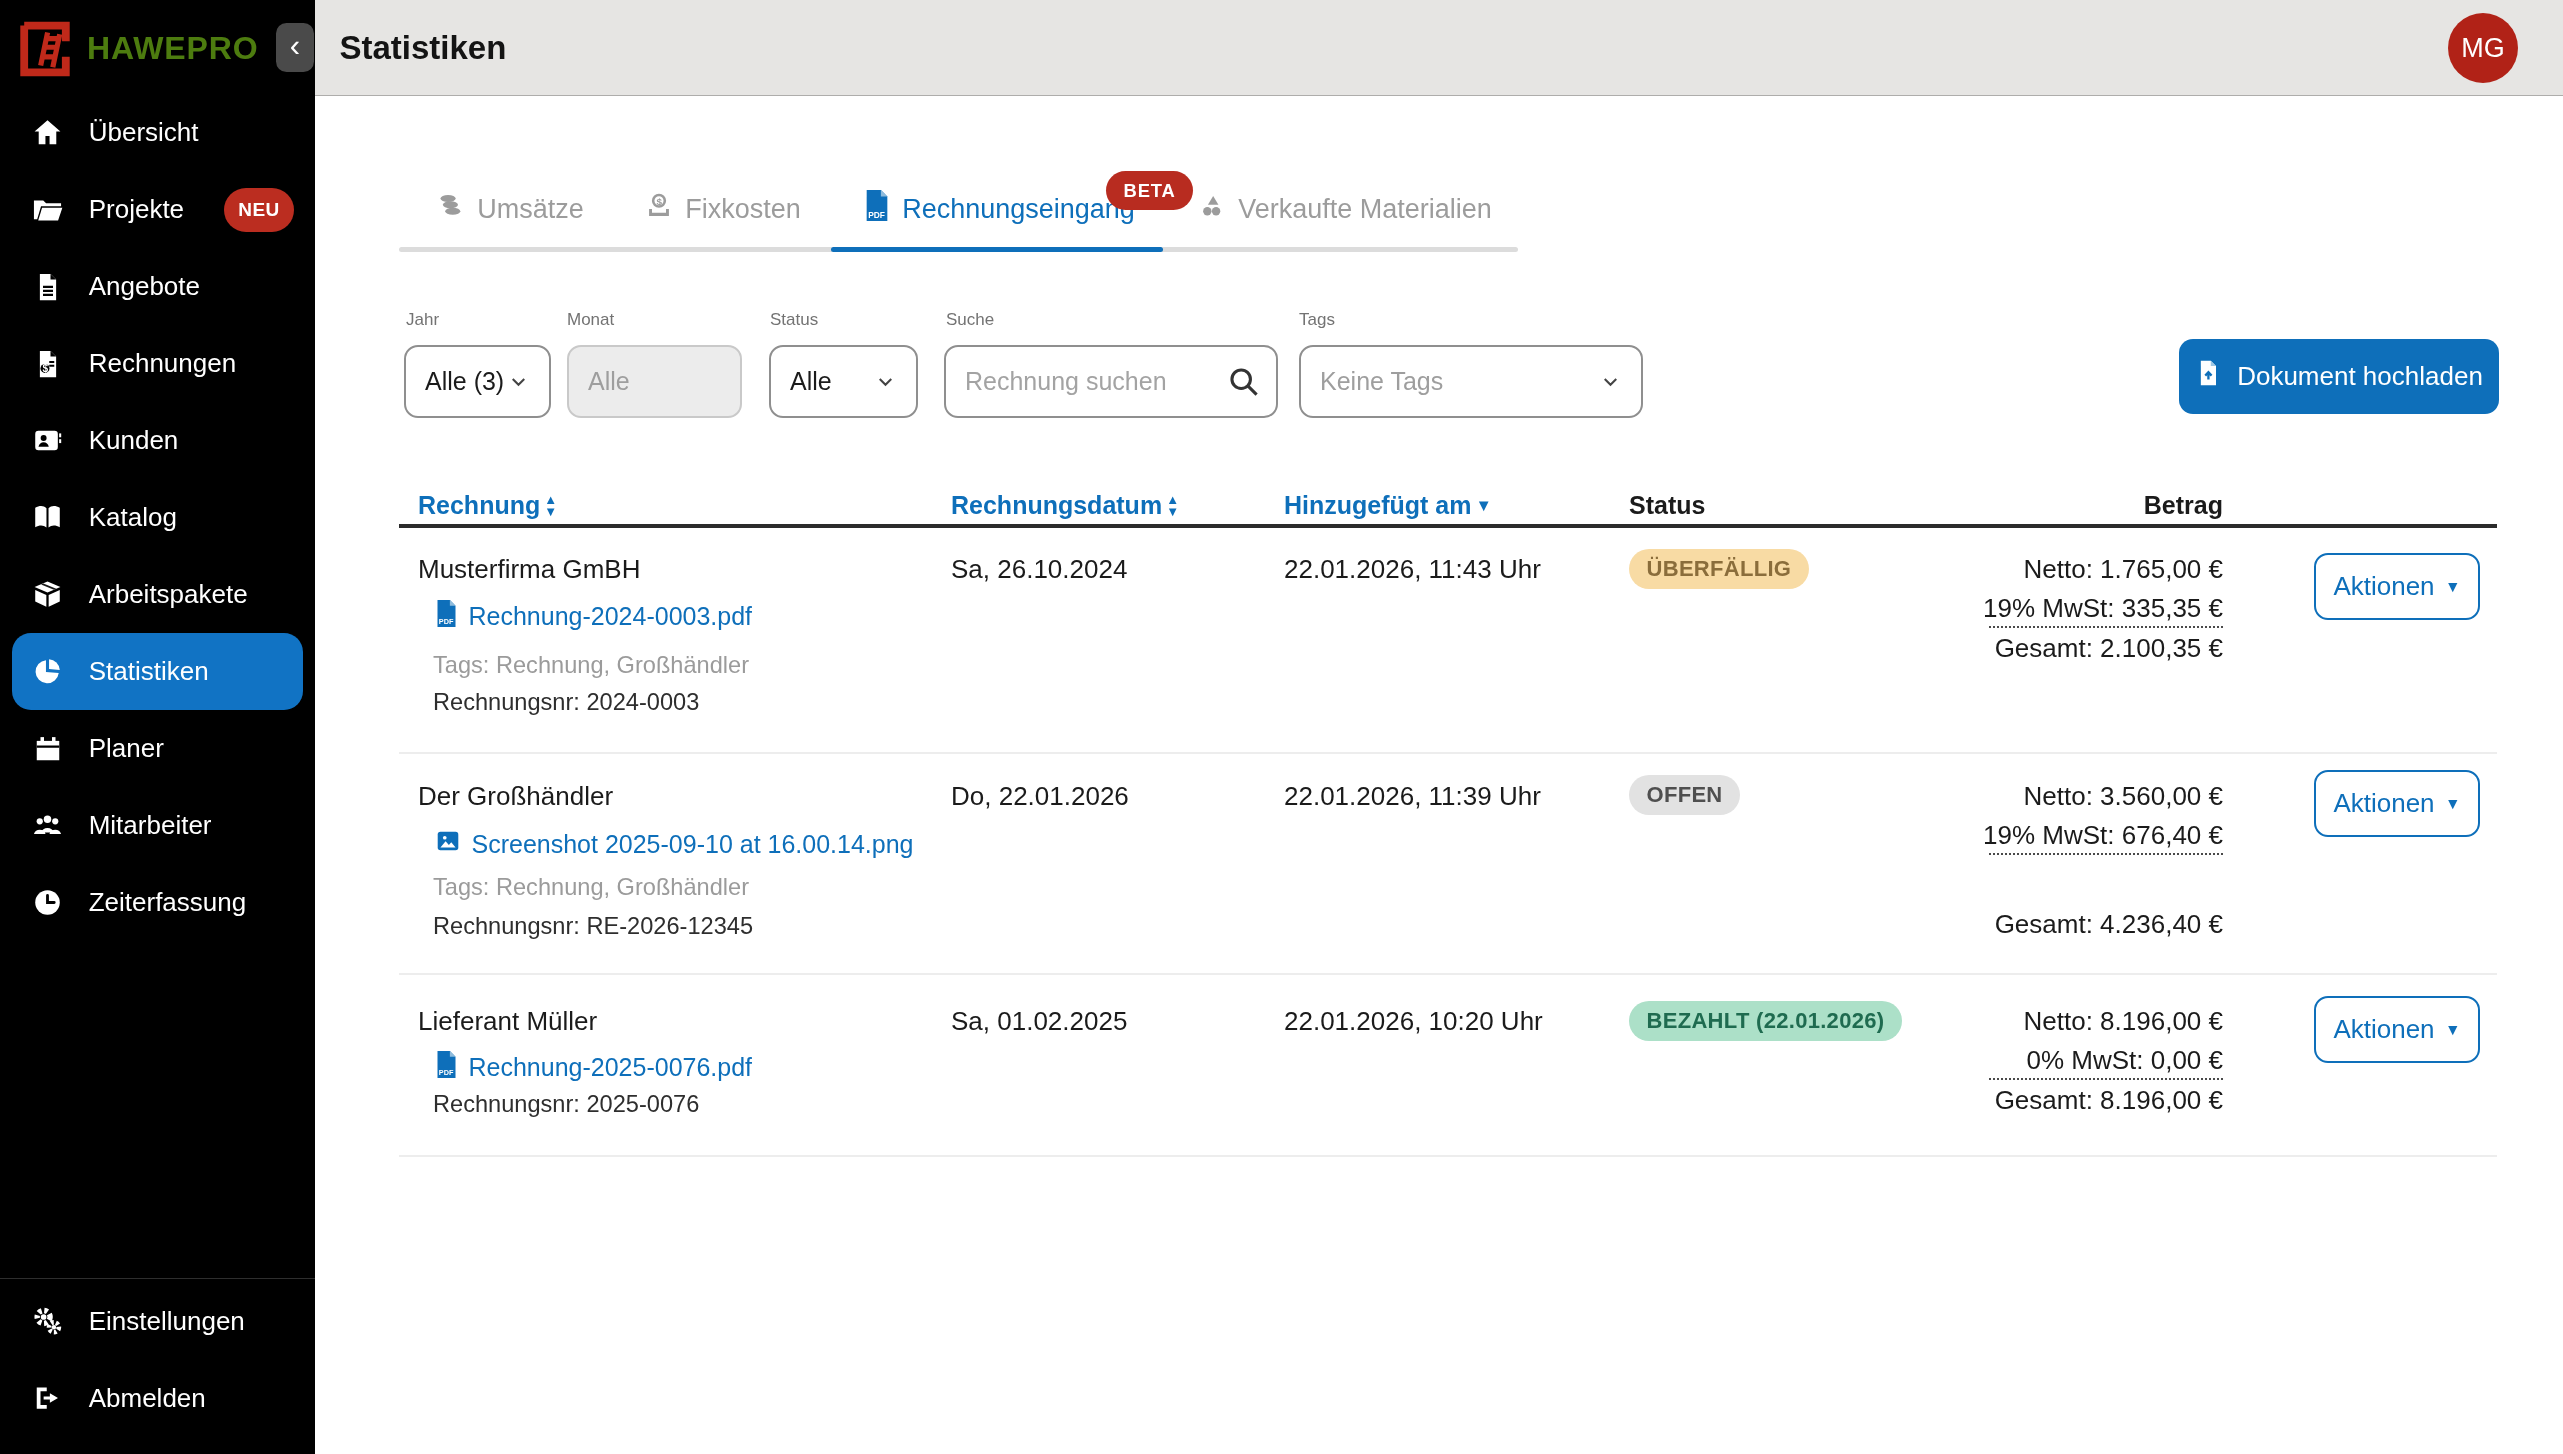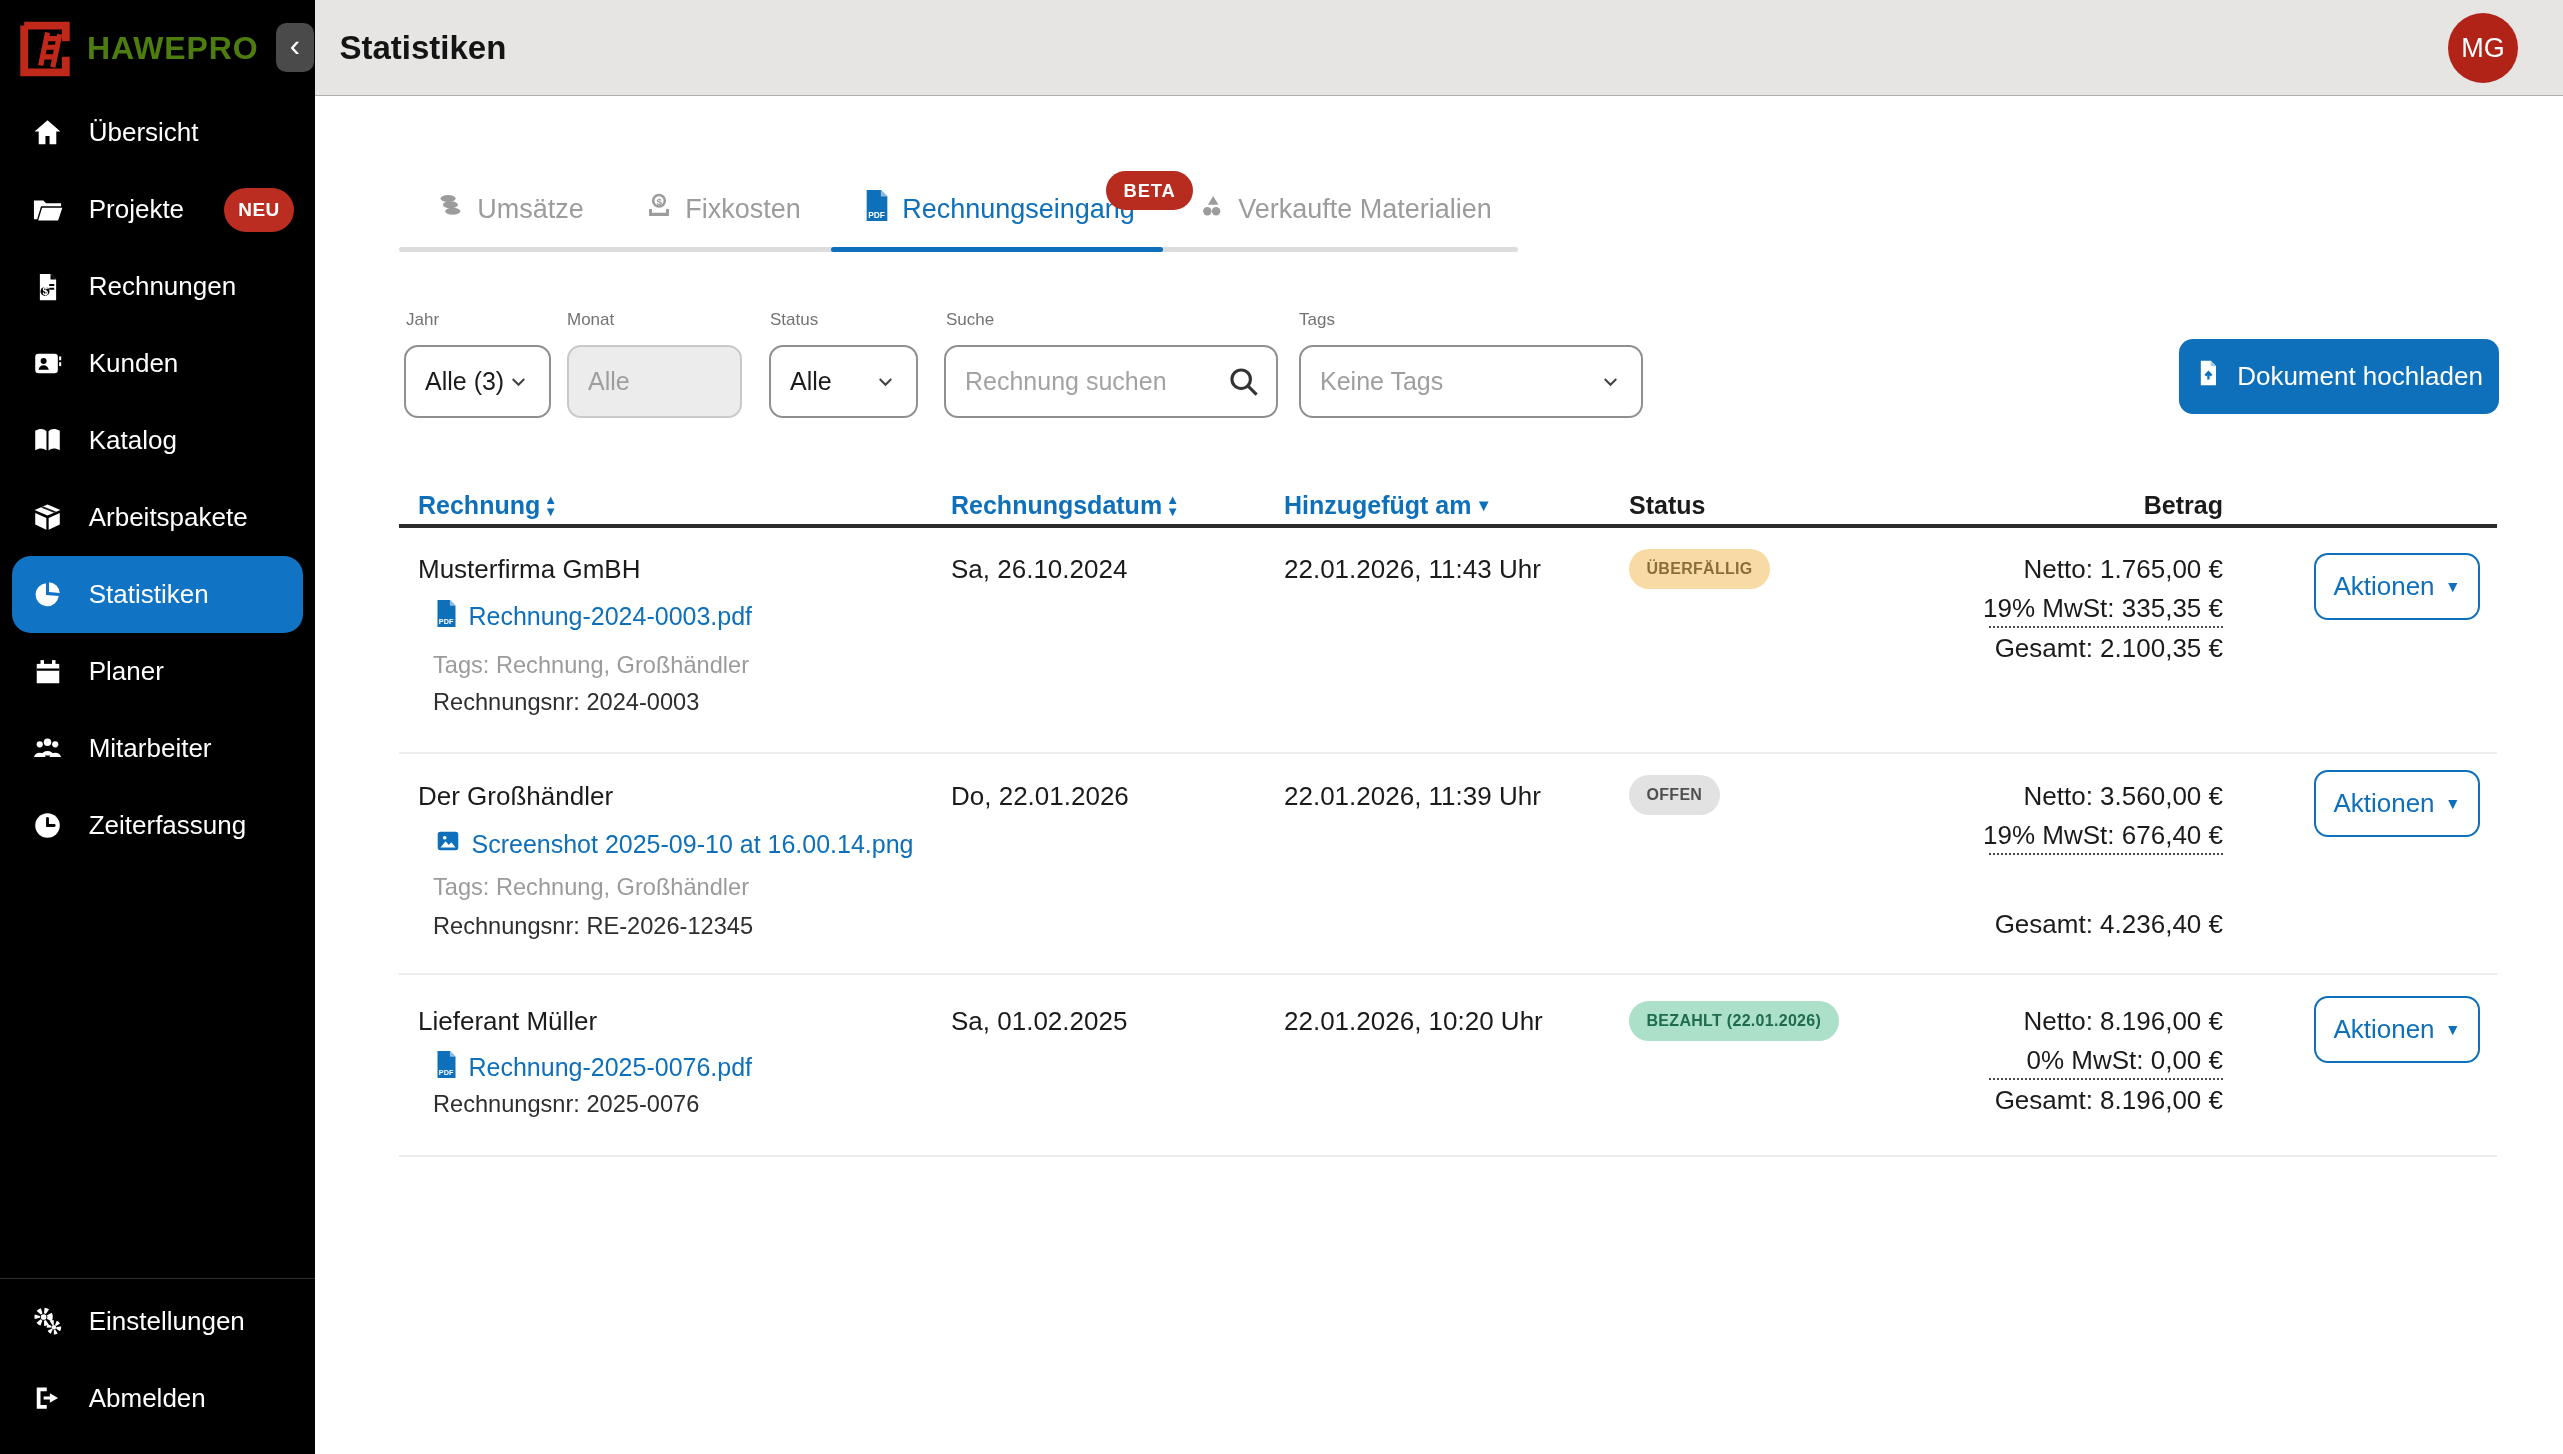--- a/index.html
+++ b/index.html
@@ -66,21 +66,21 @@
   .sort-stack{display:inline-flex;flex-direction:column;font-size:13px;line-height:11.4px;color:#0e6fba;}
   .caret{font-size:16.6px;color:#0e6fba;}
   .thead-border{position:absolute;left:84px;top:426px;width:2098px;height:3.5px;background:#2b2b2b;}
 
   .cell-name{position:absolute;font-size:26px;color:#1b1b1b;}
   .cell-date{position:absolute;font-size:26px;color:#1b1b1b;}
   .file-link{position:absolute;display:flex;align-items:center;gap:10.5px;font-size:25px;color:#0e6fba;cursor:pointer;}
   .cell-tags{position:absolute;font-size:23.6px;color:#9b9b9b;}
   .cell-nr{position:absolute;font-size:23.6px;color:#2e2e2e;}
   .badge{position:absolute;left:1314px;height:40px;display:inline-flex;align-items:center;
-    border-radius:873px;padding:0 17.5px;font-size:16px;font-weight:700;letter-spacing:0.3px;white-space:nowrap;text-align:right;}
+    border-radius:873px;padding:0 17.5px;font-size:22px;font-weight:700;letter-spacing:0.3px;white-space:nowrap;text-align:right;}
   .badge.overdue{background:#f8dba4;color:#8a6d3b;}
   .badge.open{background:#e2e2e2;color:#4f4f4f;}
   .badge.paid{background:#ace0c8;color:#1f6b50;}
   .amount{position:absolute;right:340px;font-size:26px;color:#1b1b1b;white-space:nowrap;}
   .dotted{position:absolute;right:340px;width:234px;border-top:2.6px dotted #4a4a4a;}
   .actions-btn{position:absolute;left:1999px;width:166px;height:67px;border:2.2px solid #0e6fba;
     border-radius:14px;background:#fff;color:#0e6fba;font-size:26px;font-weight:500;display:flex;
     align-items:center;justify-content:center;gap:10.5px;cursor:pointer;}
   .actions-btn .caret{font-size:15.7px;}
   .row-divider{position:absolute;left:84px;width:2098px;height:1.7px;background:#ededed;}
@@ -115,20 +115,29 @@
           <svg viewBox="0 0 24 24" width="31" height="31">
               <path fill="#fff" d="M1.5 5h7.2l2.2 2.2h11.6v2.3H7l-3 10H1.5z"></path>
               <path fill="#fff" d="M7.8 10.6h15.7l-3.3 9.9H4.8z"></path>
             </svg>
         </span>
         <span>Projekte</span>
         <span class="neu-badge">NEU</span>
       </div>
       <div class="nav-item">
         <span class="nav-icon">
+          <svg viewBox="0 0 24 24" width="30" height="30">
+              <path fill="#fff" d="M5.5 1.5h8.5l4.5 4.5v16.5H5.5z"></path>
+              <path fill="#000" d="M14 1.5L18.5 6H14zM8 11h8v1.8H8zM8 14.2h8V16H8zM8 17.4h8v1.8H8z"></path>
+            </svg>
+        </span>
+        <span>Angebote</span>
+      </div>
+      <div class="nav-item">
+        <span class="nav-icon">
           <svg viewBox="0 0 24 24" width="30" height="30" style="font-size:30px">
               <path fill="#fff" d="M5.5 1.5h8.5l4.5 4.5v16.5H5.5z"></path>
               <path fill="#000" d="M14 1.5L18.5 6H14zM13 9.5h4v1.6h-4zM13 12.5h4v1.6h-4z"></path>
               <circle cx="9.6" cy="15.5" r="3.6" fill="#000"></circle>
               <text x="7.6" y="18.3" font-size="8" font-weight="bold" fill="#fff">$</text>
             </svg>
         </span>
         <span>Rechnungen</span>
       </div>
       <div class="nav-item">

